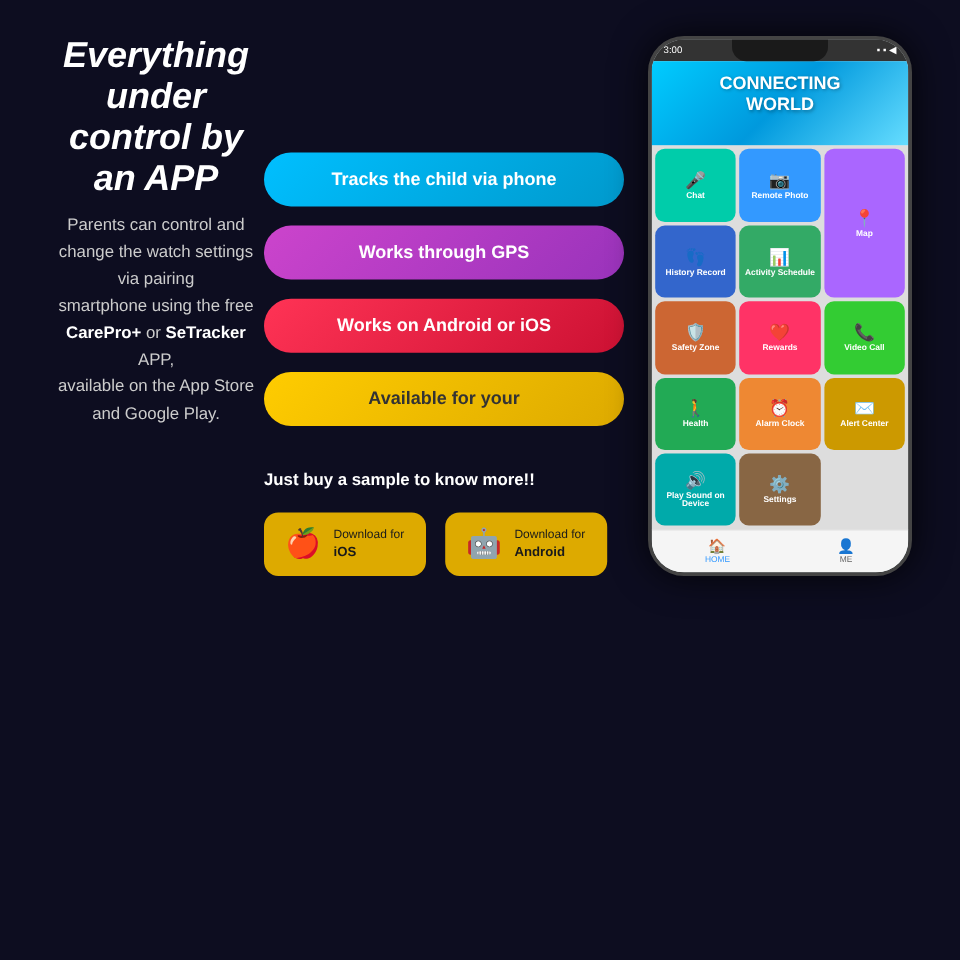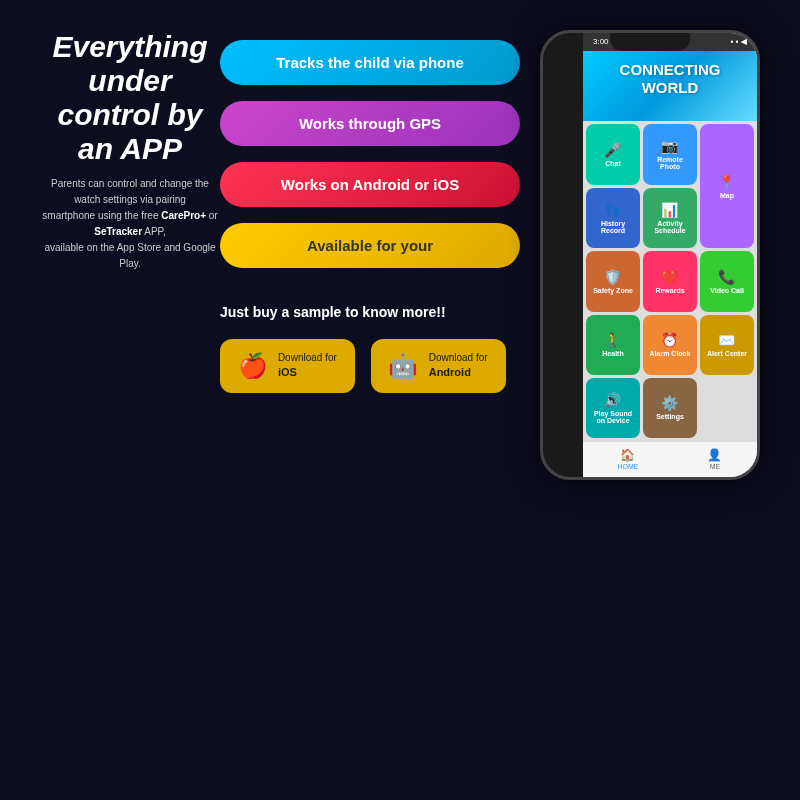--- a/index.html
+++ b/index.html
@@ -32,41 +32,41 @@
 
     .main-title {
       font-size: 30px;
       font-weight: 900;
       color: white;
       margin-bottom: 10px;
       font-style: italic;
     }
 
     .sub-text {
-      font-size: 10px;
+      font-size: 14px;
       color: #cccccc;
       line-height: 1.6;
     }
 
     .sub-text strong {
       color: white;
     }
 
     .content-row {
       display: flex;
       width: 100%;
       flex: 1;
       gap: 20px;
     }
 
     .left-section {
       display: flex;
       flex-direction: column;
       flex: 1;
-      justify-content: flex-start;
+      justify-content: flex-end;
       padding-top: 10px;
     }
 
     .feature-pill {
       border-radius: 50px;
       padding: 14px 24px;
       margin-bottom: 16px;
       font-size: 15px;
       font-weight: 700;
       color: white;
@@ -131,21 +131,20 @@
 
     .phone-frame {
       width: 220px;
       height: 450px;
       background: #1a1a1a;
       border-radius: 30px;
       border: 3px solid #444;
       overflow: hidden;
       position: relative;
       box-shadow: 0 0 30px rgba(0,0,0,0.8);
-      padding-left: 40px;
     }
 
     .phone-notch {
       width: 80px;
       height: 18px;
       background: #1a1a1a;
       border-radius: 0 0 12px 12px;
       position: absolute;
       top: 0;
       left: 50%;

